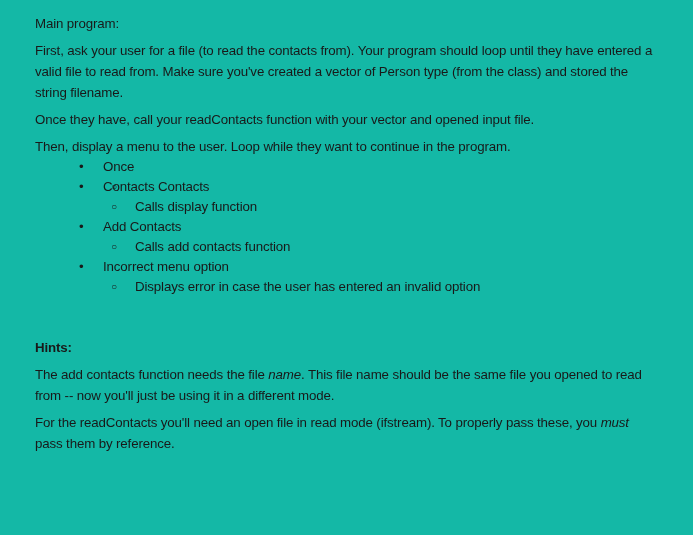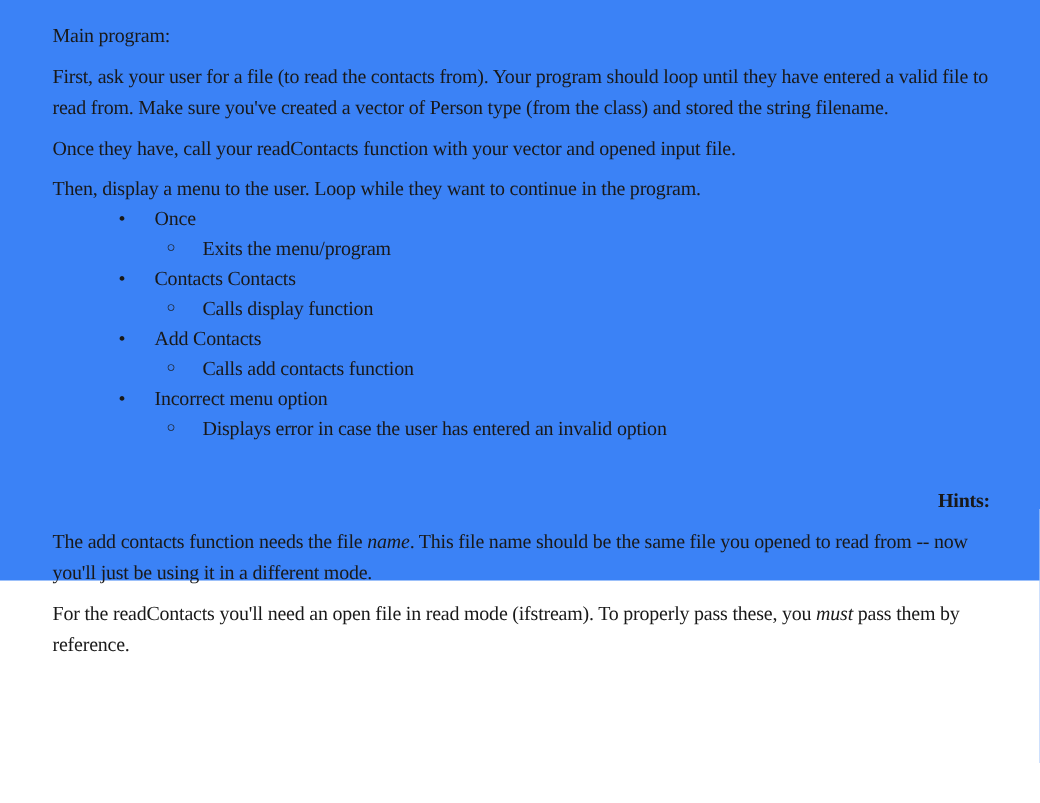--- a/index.html
+++ b/index.html
@@ -11,47 +11,45 @@
     width: 693px;
     height: 535px;
     overflow: hidden;
     font-family: "Liberation Sans", sans-serif;
     color: #191919;
     -webkit-font-smoothing: antialiased;
   }
   .page {
     position: relative;
     width: 693px;
-    height: 387px;
+    height: 535px;
     box-sizing: border-box;
     padding: 13px 33px 0 35px;
-    background: #3b82f6;
-    font-family: Liberation Serif, serif;
+    background: #14b8a6;
   }
   .para {
     font-size: 13.3px;
     line-height: 21px;
     margin: 0;
     text-align: left;
     max-width: 626px;
     letter-spacing: -0.01em;
   }
   .gap-para {
     margin-top: 6px;
   }
   .heading {
     font-size: 13.3px;
     line-height: 21px;
     font-weight: bold;
     margin: 0;
     letter-spacing: -0.01em;
   }
   .gap-heading {
-    margin-top: 27px;
-    text-align: right;
+    margin-top: 40px;
   }
   em {
     font-style: italic;
   }
   ul.level1 {
     list-style: none;
     margin: 0;
     padding: 0;
   }
   ul.level1 > li.bullet-item {
@@ -105,21 +103,20 @@
 
   <p class="para gap-para">Then, display a menu to the user. Loop while they want to continue in the program.</p>
 
   <ul class="level1 list-block">
     <li class="bullet-item">
       <span class="disc-marker">•</span>
       <span>Once</span>
       <ul class="level2">
         <li class="subbullet-item">
           <span class="circle-marker">○</span>
-          <span>Exits the menu/program</span>
         </li>
       </ul>
     </li>
     <li class="bullet-item">
       <span class="disc-marker">•</span>
       <span>Contacts Contacts</span>
       <ul class="level2">
         <li class="subbullet-item">
           <span class="circle-marker">○</span>
           <span>Calls display function</span>

